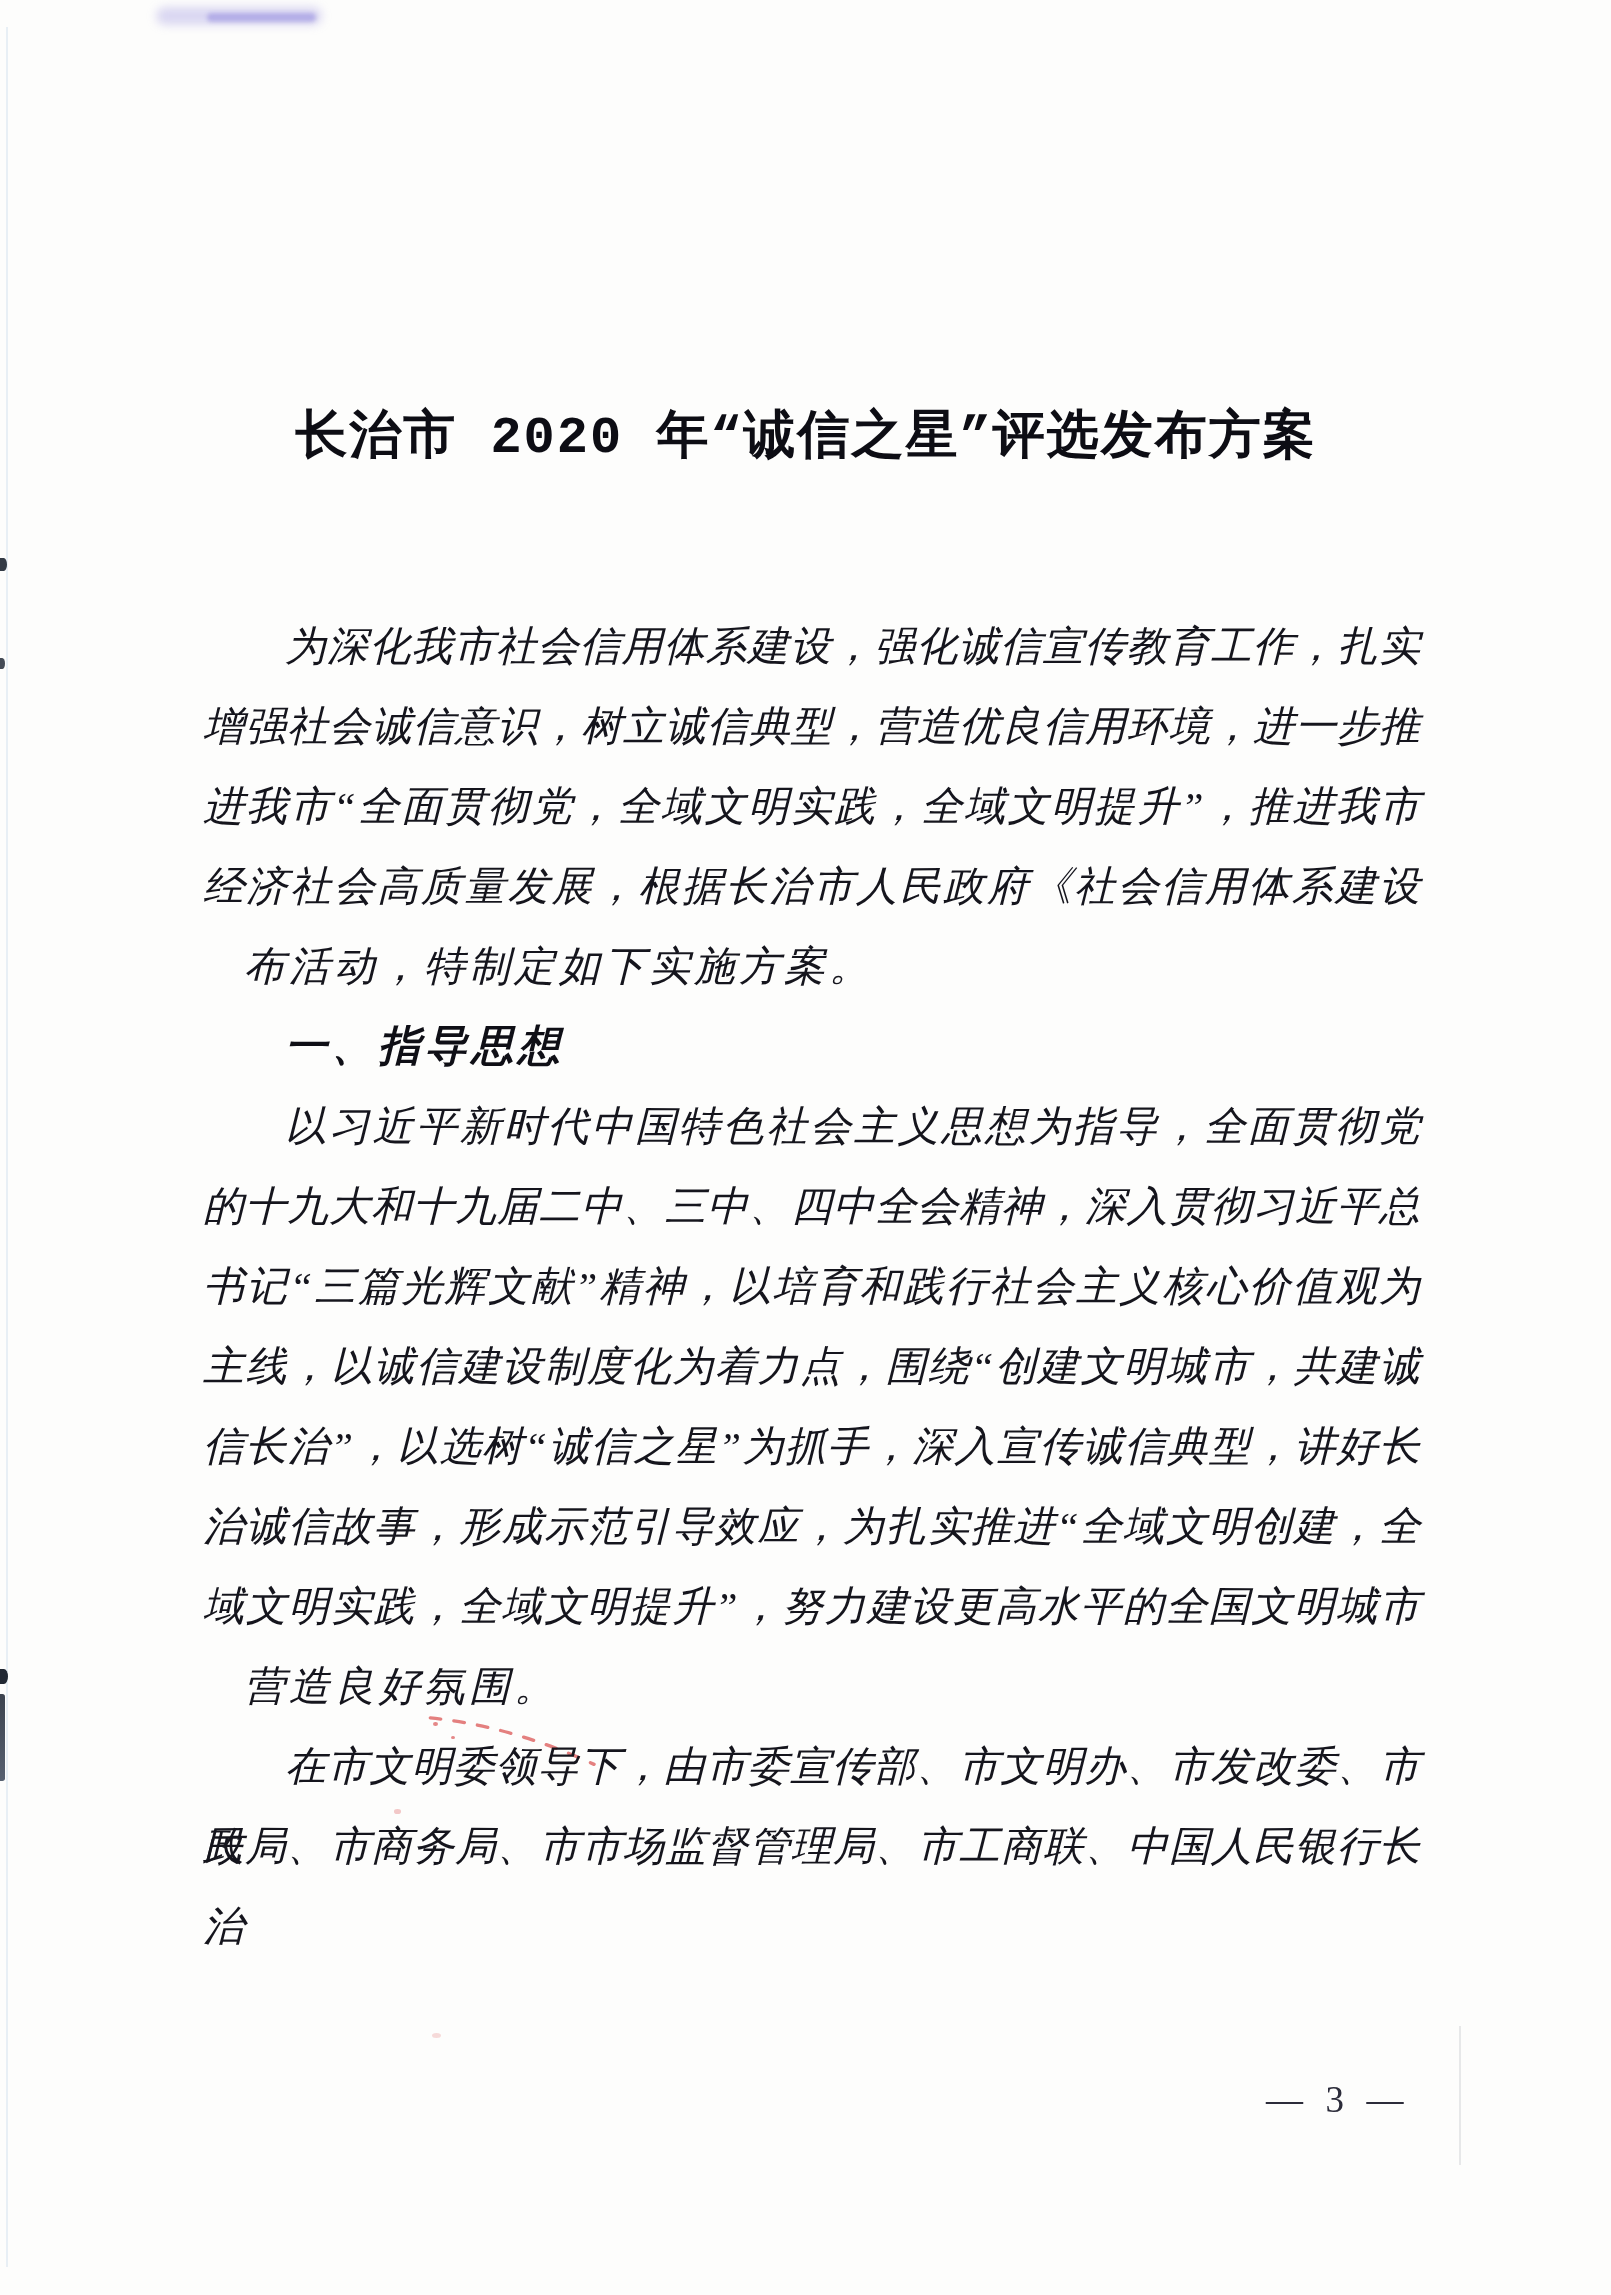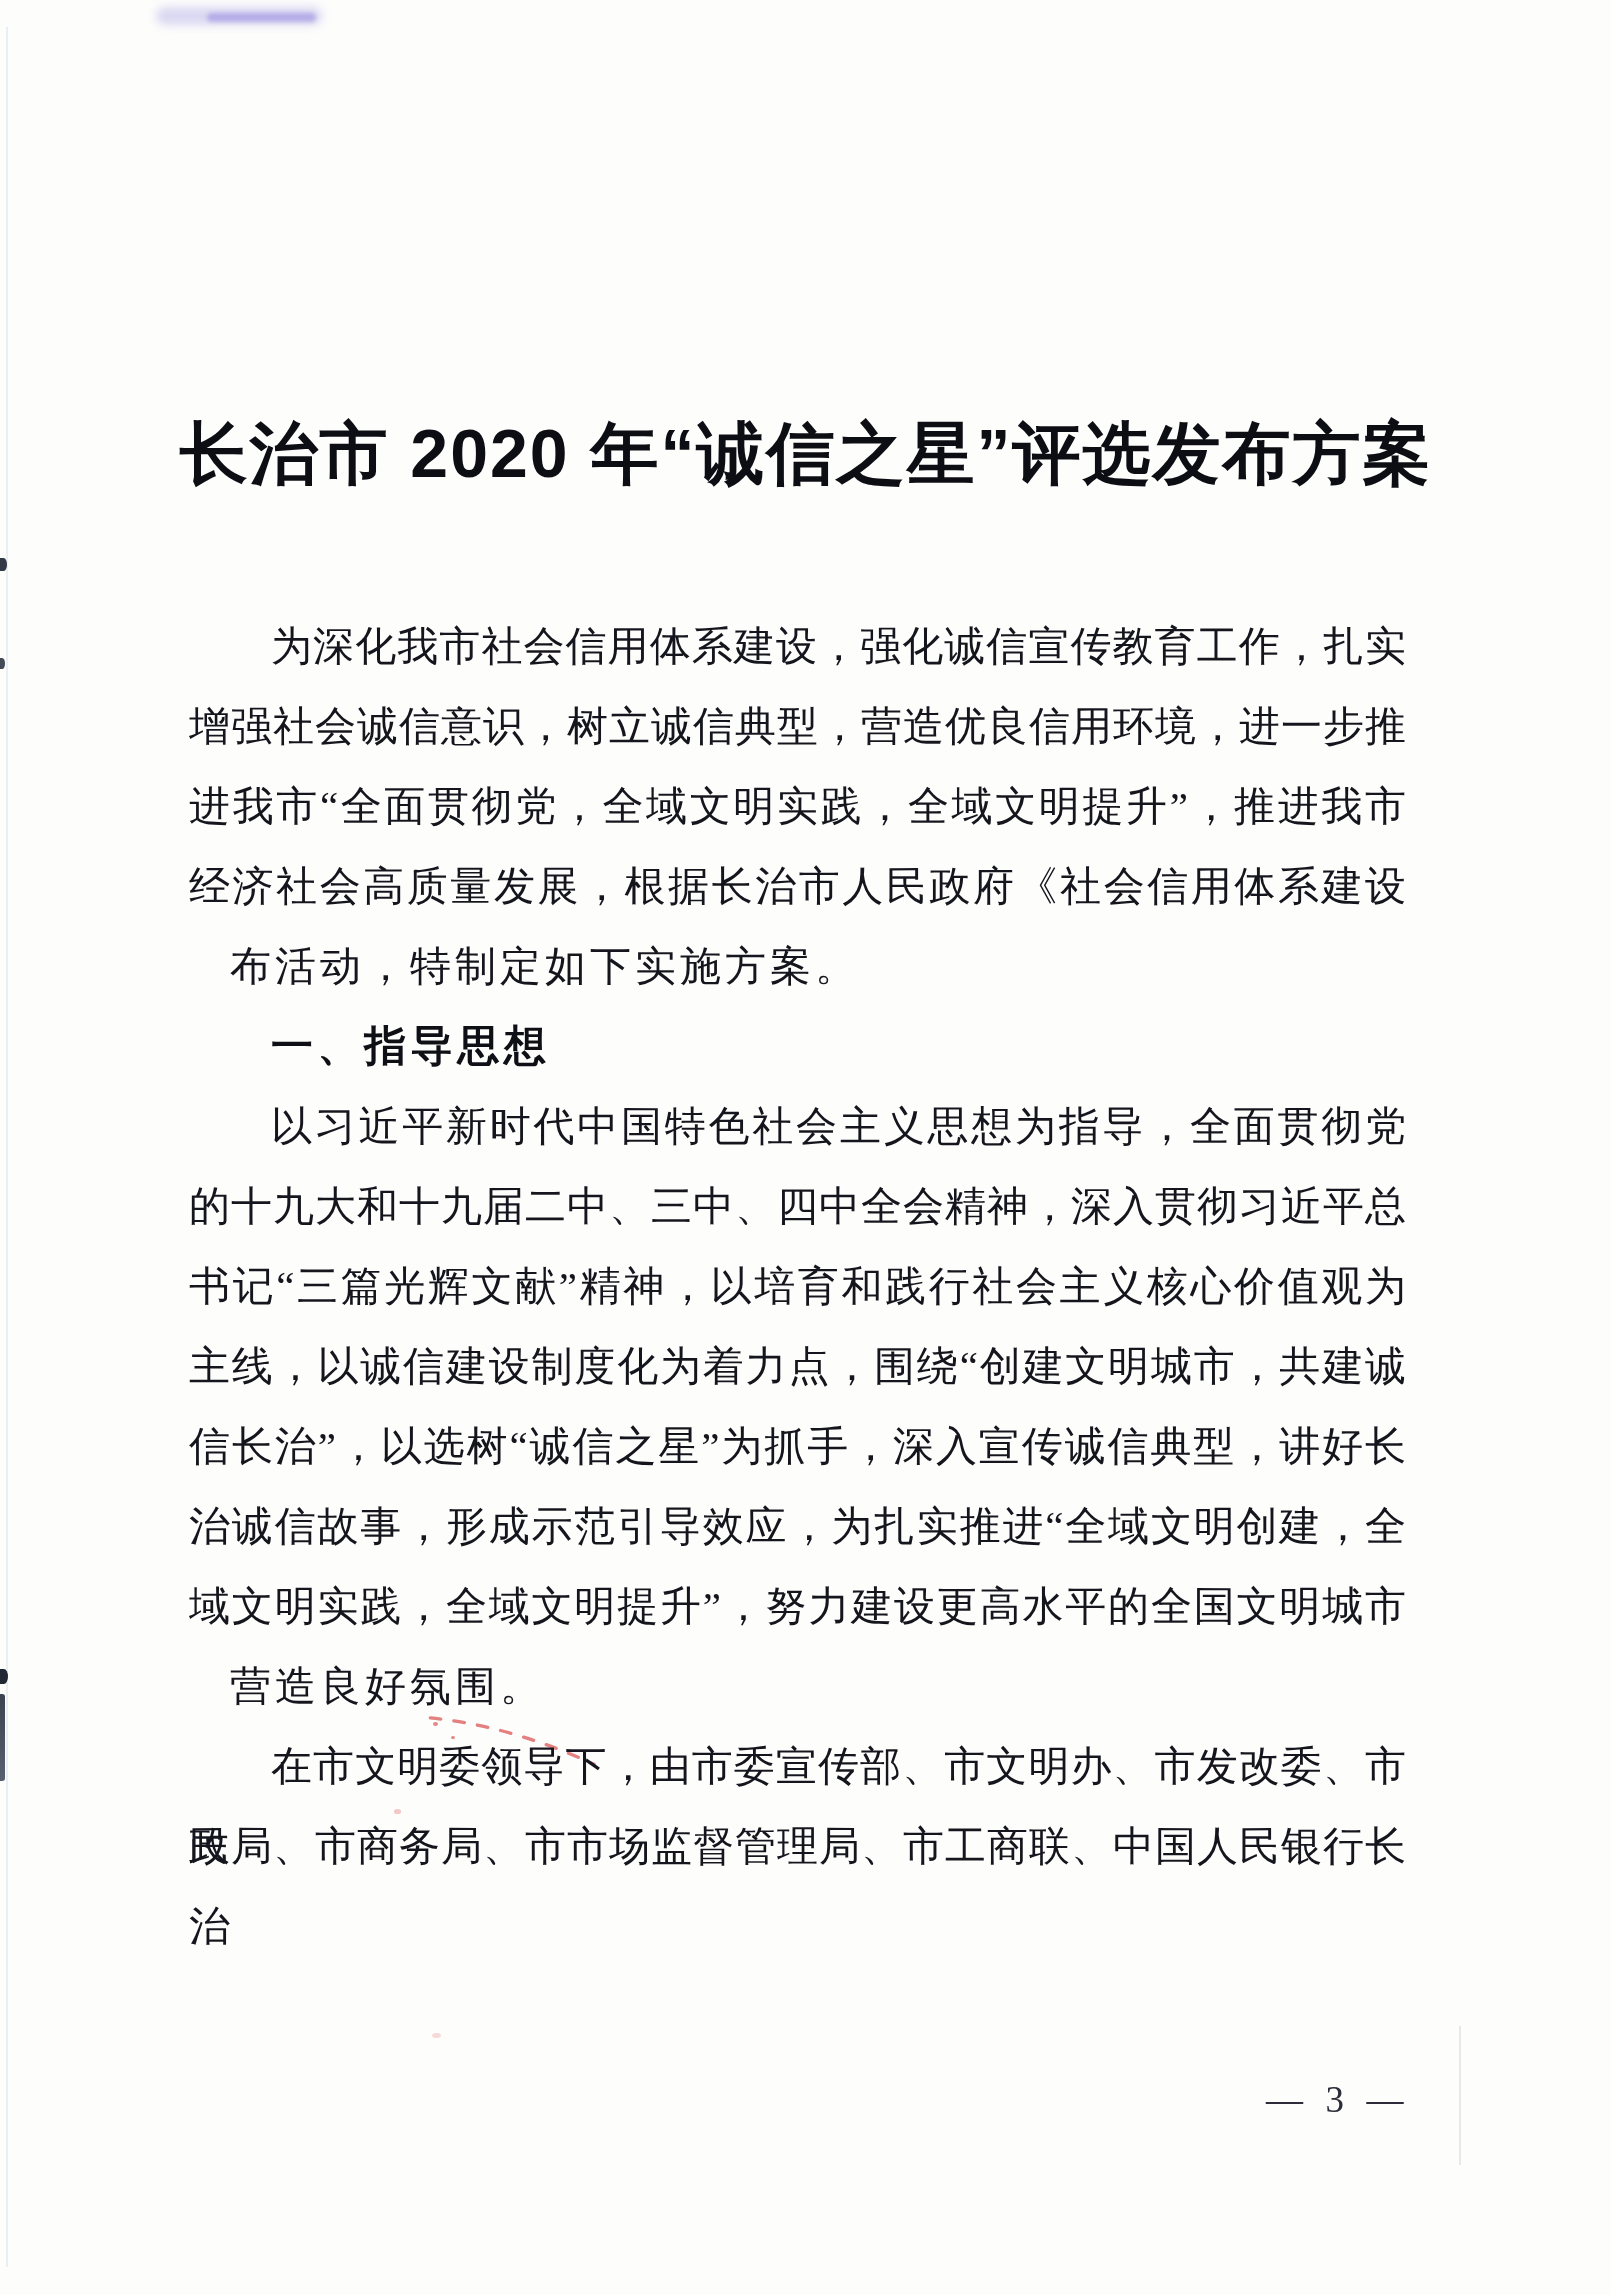--- a/index.html
+++ b/index.html
@@ -12,40 +12,41 @@
     width: 1612px;
     height: 2295px;
     background: #fdfdfc;
     overflow: hidden;
     font-family: "Liberation Serif", "DejaVu Serif", serif;
   }
 
   
   .doc-title {
     position: absolute;
-    top: 410px;
+    top: 396px;
     left: 0;
     width: 1612px;
     height: 86px;
     line-height: 86px;
     text-align: center;
-    font-size: 68px;
+    font-size: 52px;
     font-weight: 700;
     letter-spacing: 2px;
     color: #0d0d14;
-    font-family: Liberation Sans, sans-serif;
+    font-family: Liberation Mono, monospace;
   }
 
   
   .doc-body {
     position: absolute;
     top: 606px;
-    left: 189px;
+    left: 203px;
     width: 1217px;
     color: #15151d;
+    font-style: italic;
   }
   .line {
     height: 80px;
     line-height: 80px;
     font-size: 41px;
     letter-spacing: 0;
     color: #15151d;
     text-align: justify;
     text-align-last: justify;
     overflow: visible;

